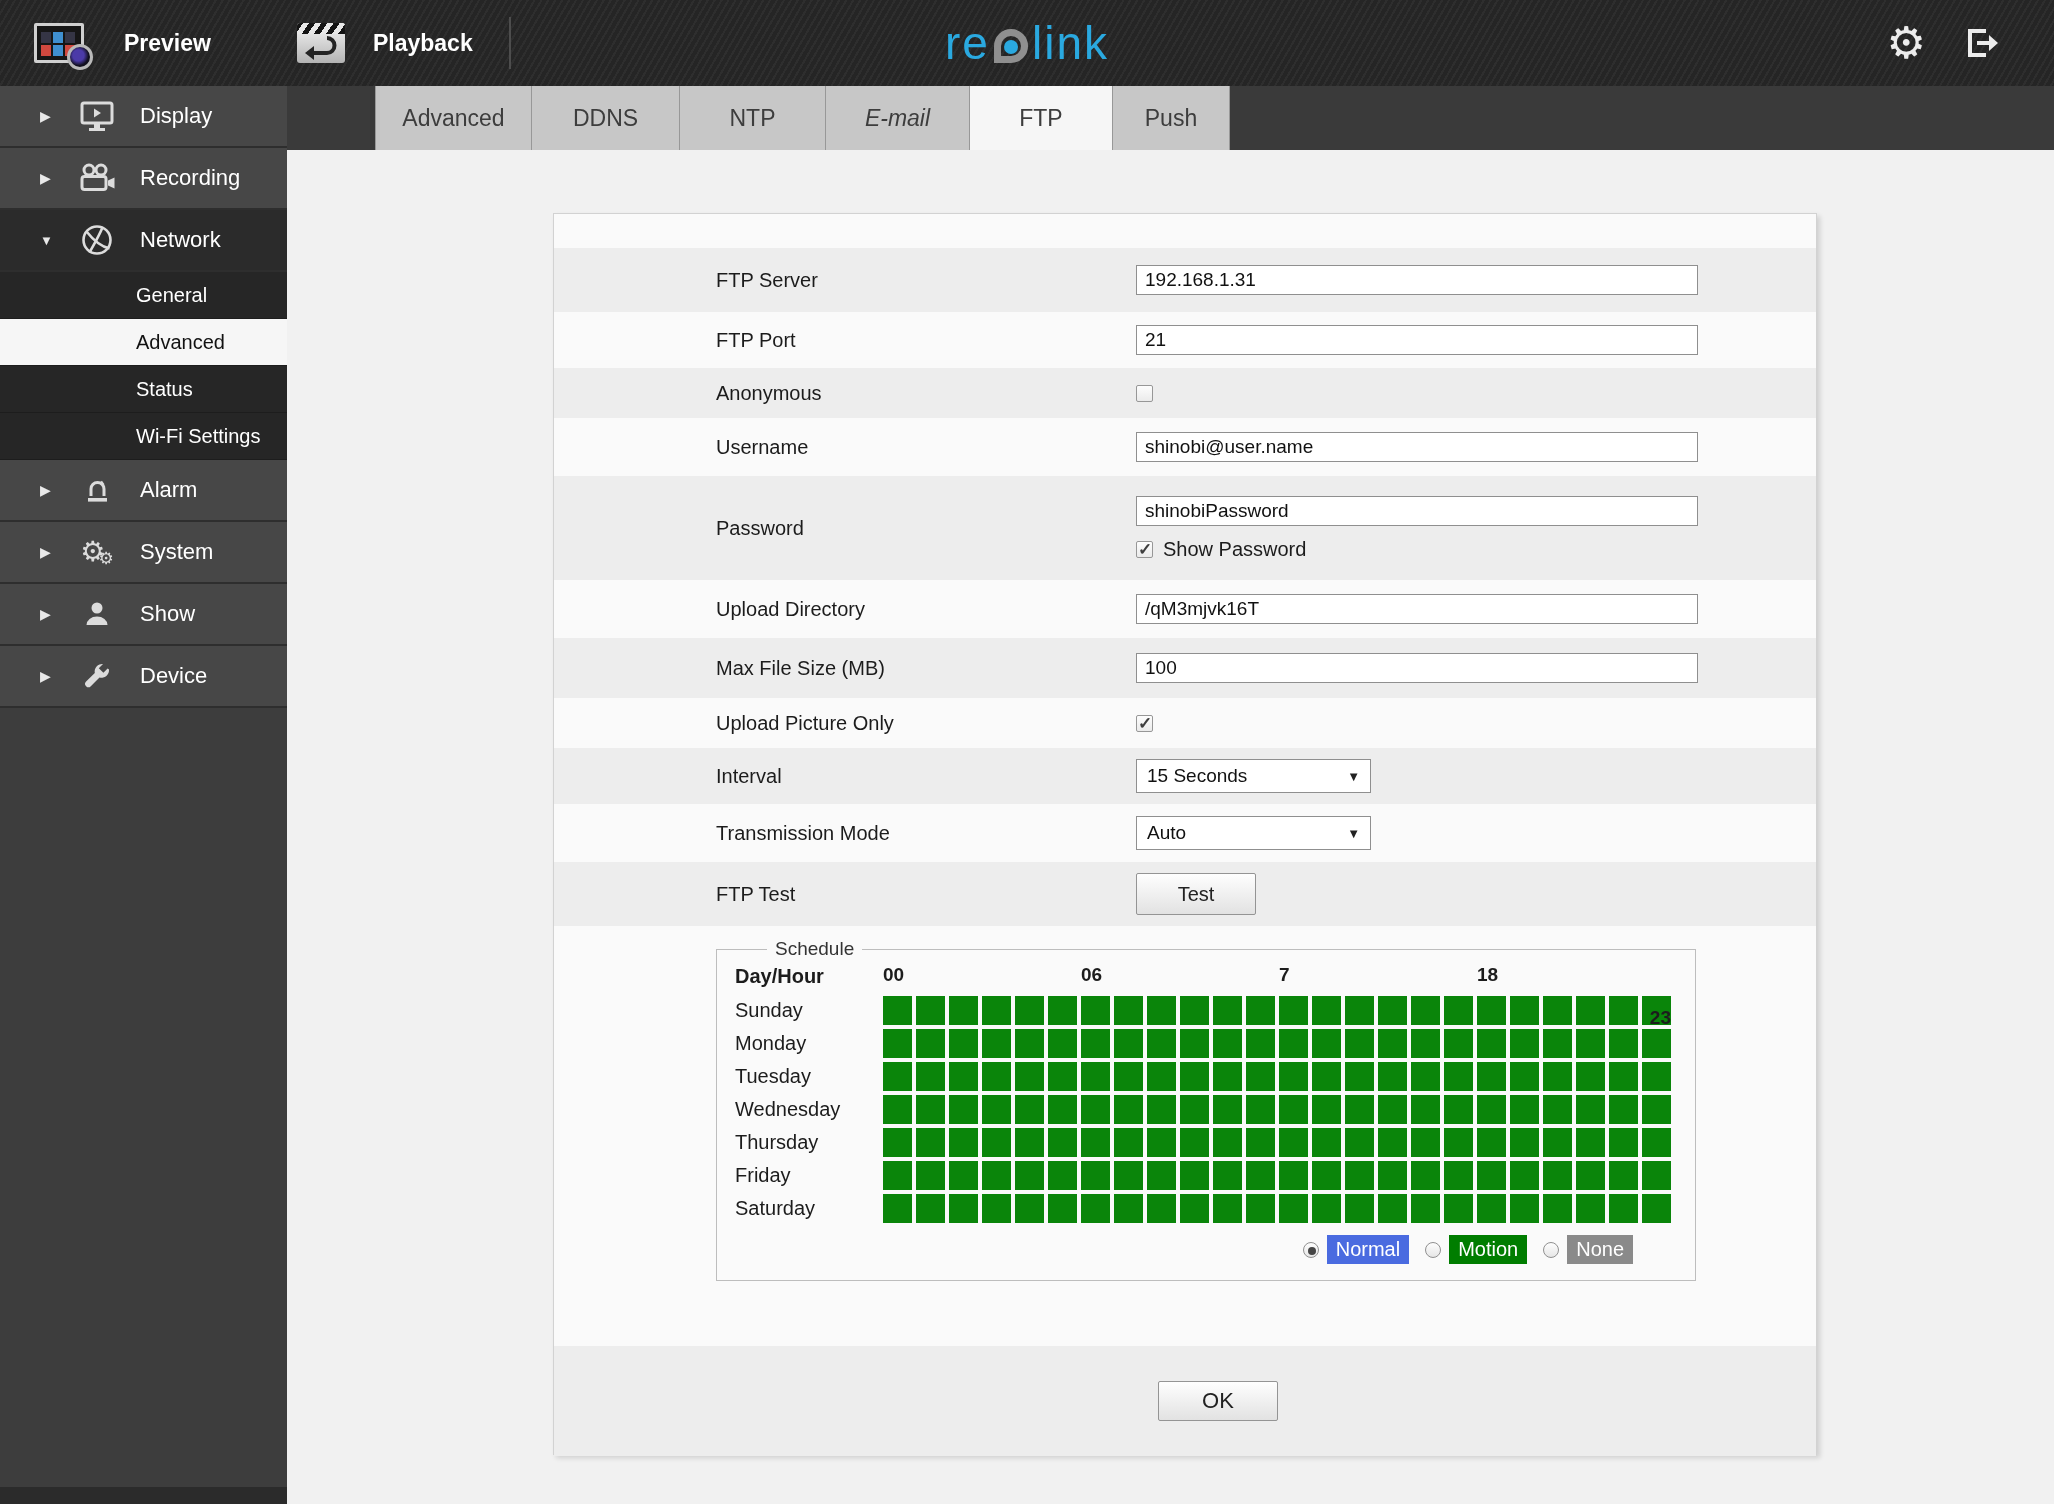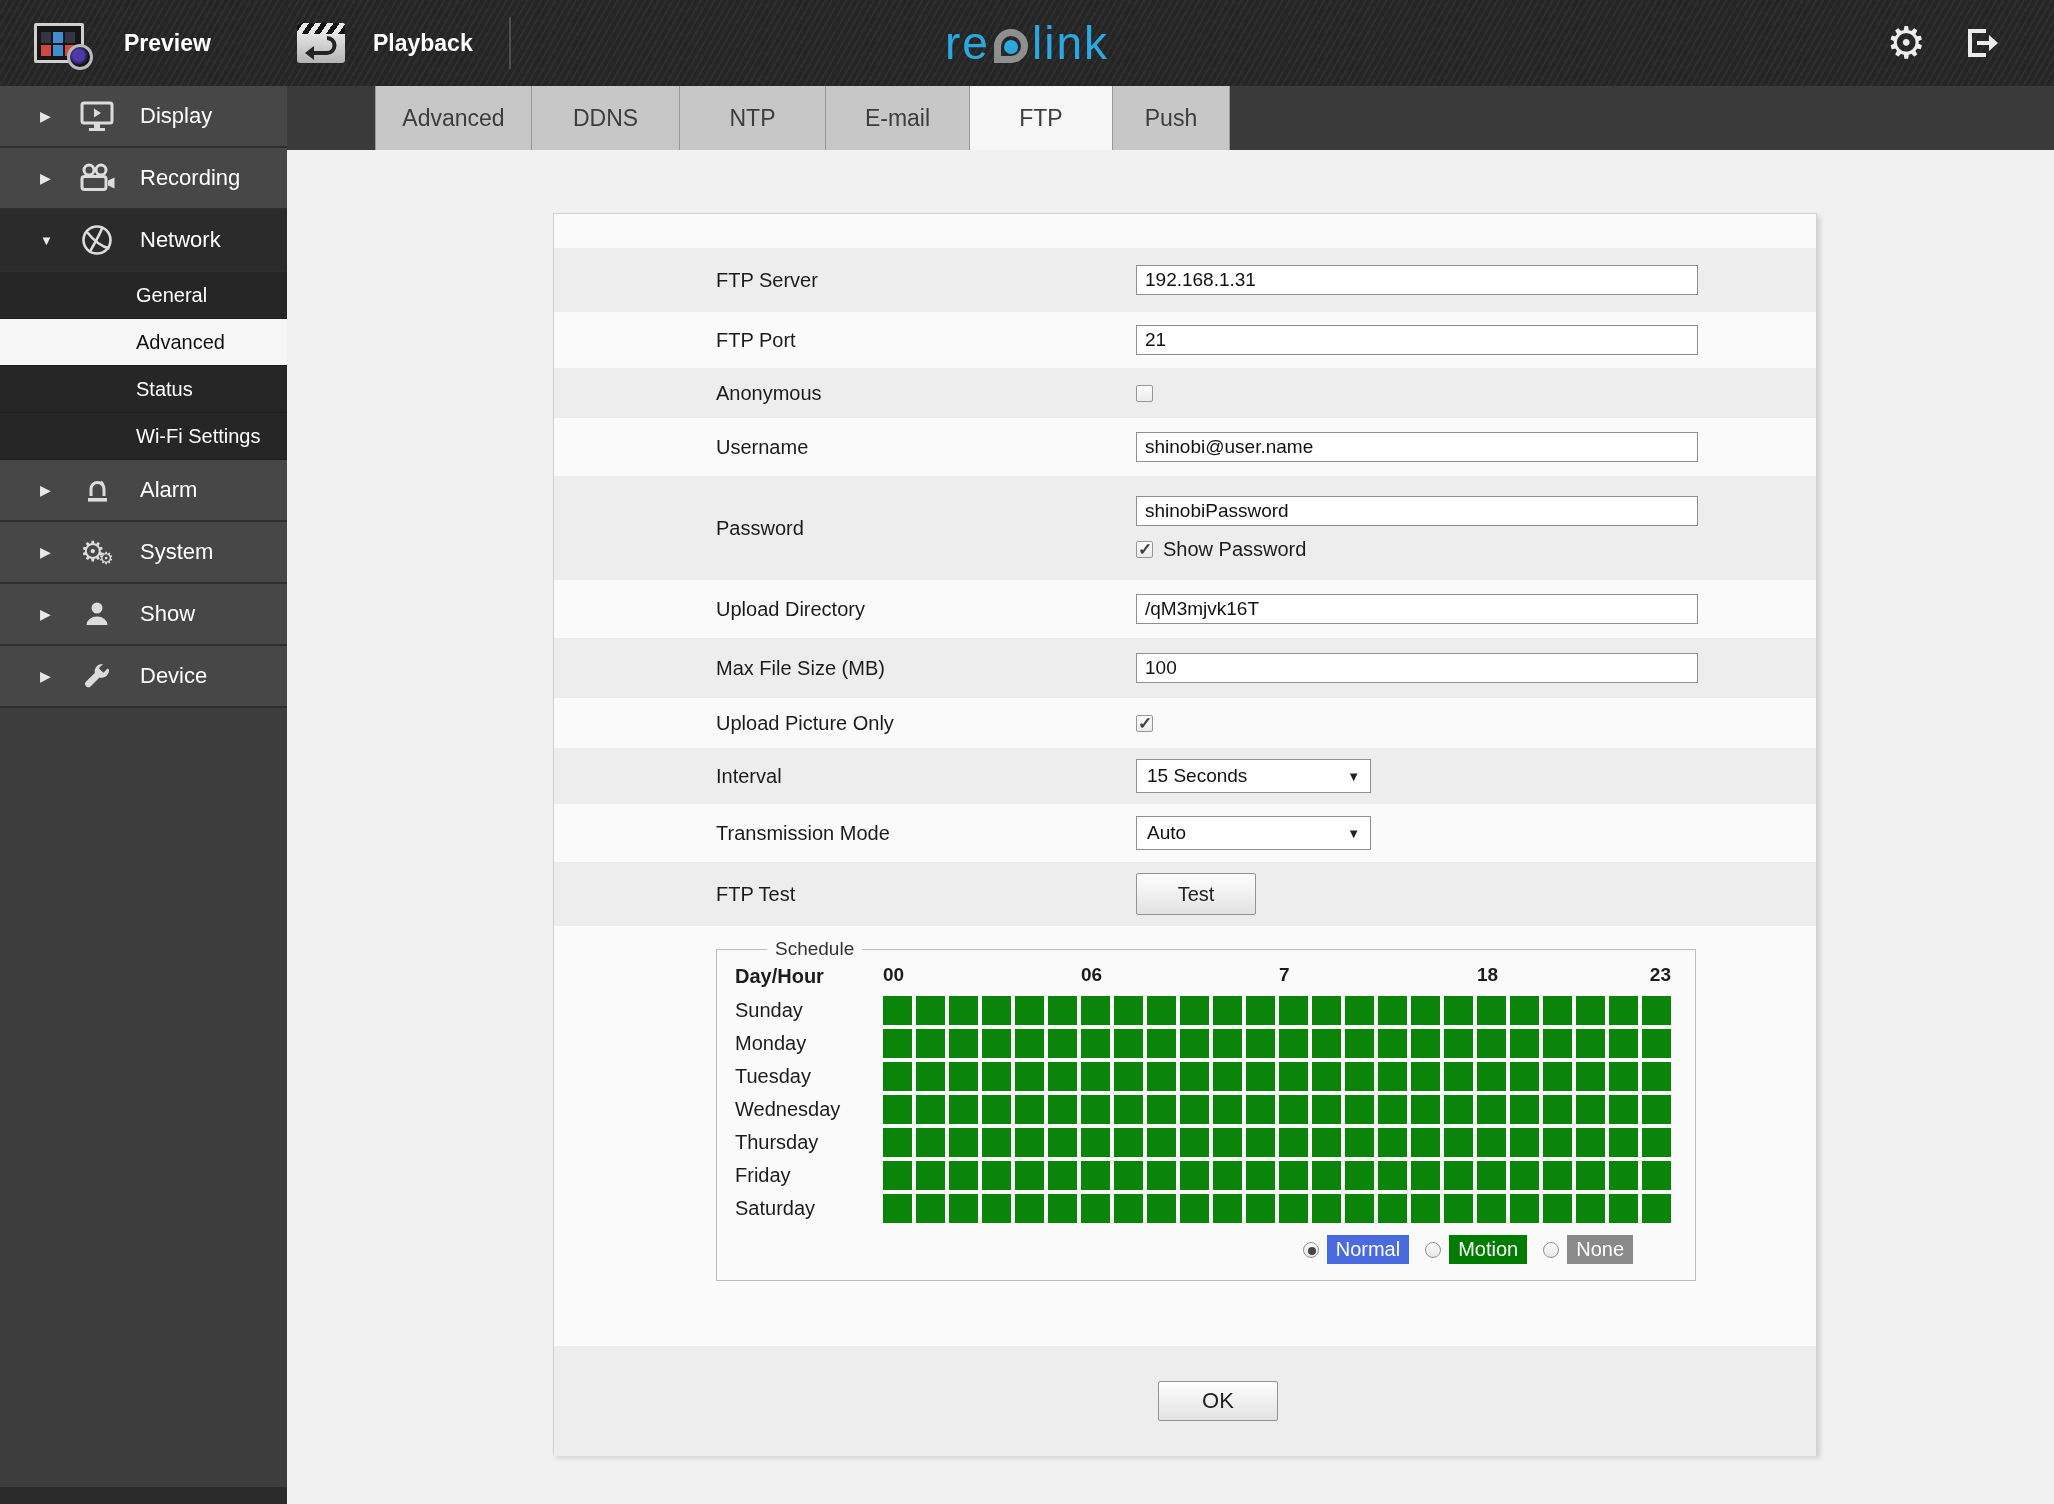--- a/index.html
+++ b/index.html
@@ -84,21 +84,21 @@
     position:absolute; left:287px; top:86px; width:1767px; height:64px;
     background:#3a3a3a; display:flex; padding-left:88px;
   }
   .tab {
     height:64px; display:flex; align-items:center; justify-content:center;
     background:#c7c7c7; color:#3d3d3d; font-size:23px;
     border-left:1px solid #989898; cursor:pointer;
   }
   .tab:last-child { border-right:1px solid #989898; }
   .tab.active { background:#f6f6f6; }
-  .w156{width:156px;} .w148{width:148px;} .w146{width:146px;} .w144{width:144px;} .w143{width:143px;} .w118{width:118px;}
+  .w156{width:156px;} .w148{width:148px;} .w146{width:146px;} .w144{width:144px;font-style:italic;} .w143{width:143px;} .w118{width:118px;}
 
   
   .content { position:absolute; left:287px; top:150px; width:1767px; height:1354px; background:#f1f1f1; }
   .panel {
     position:absolute; left:266px; top:63px; width:1264px; height:1242px;
     background:#fafafa; border:1px solid #d2d2d2;
     box-shadow:3px 3px 5px rgba(0,0,0,0.14);
   }
   .row { display:flex; align-items:center; }
   .row.gray { background:#ededed; }
@@ -405,21 +405,21 @@
         <legend>Schedule</legend>
 
 
         <div class="sched-head">
           <span class="dayhour">Day/Hour</span>
           <div class="hours-strip" id="hour-labels">
               <span class="hour-label" style="left: 0px;">00</span>
               <span class="hour-label" style="left: 198px;">06</span>
               <span class="hour-label" style="left: 396px;">7</span>
               <span class="hour-label" style="left: 594px;">18</span>
-              <span class="hour-label" style="right: 0px;">23</span>
+              <span class="hour-label" style="right: 0px; margin-top: 43px;">23</span>
             </div>
         </div>
 
         <div id="schedule-grid">
             <div class="sched-row">
               <div class="day-label">Sunday</div>
               <div class="cells">
                 <div class="cell" style="background: rgb(10, 133, 10);"></div>
                 <div class="cell" style="background: rgb(10, 133, 10);"></div>
                 <div class="cell" style="background: rgb(10, 133, 10);"></div>

